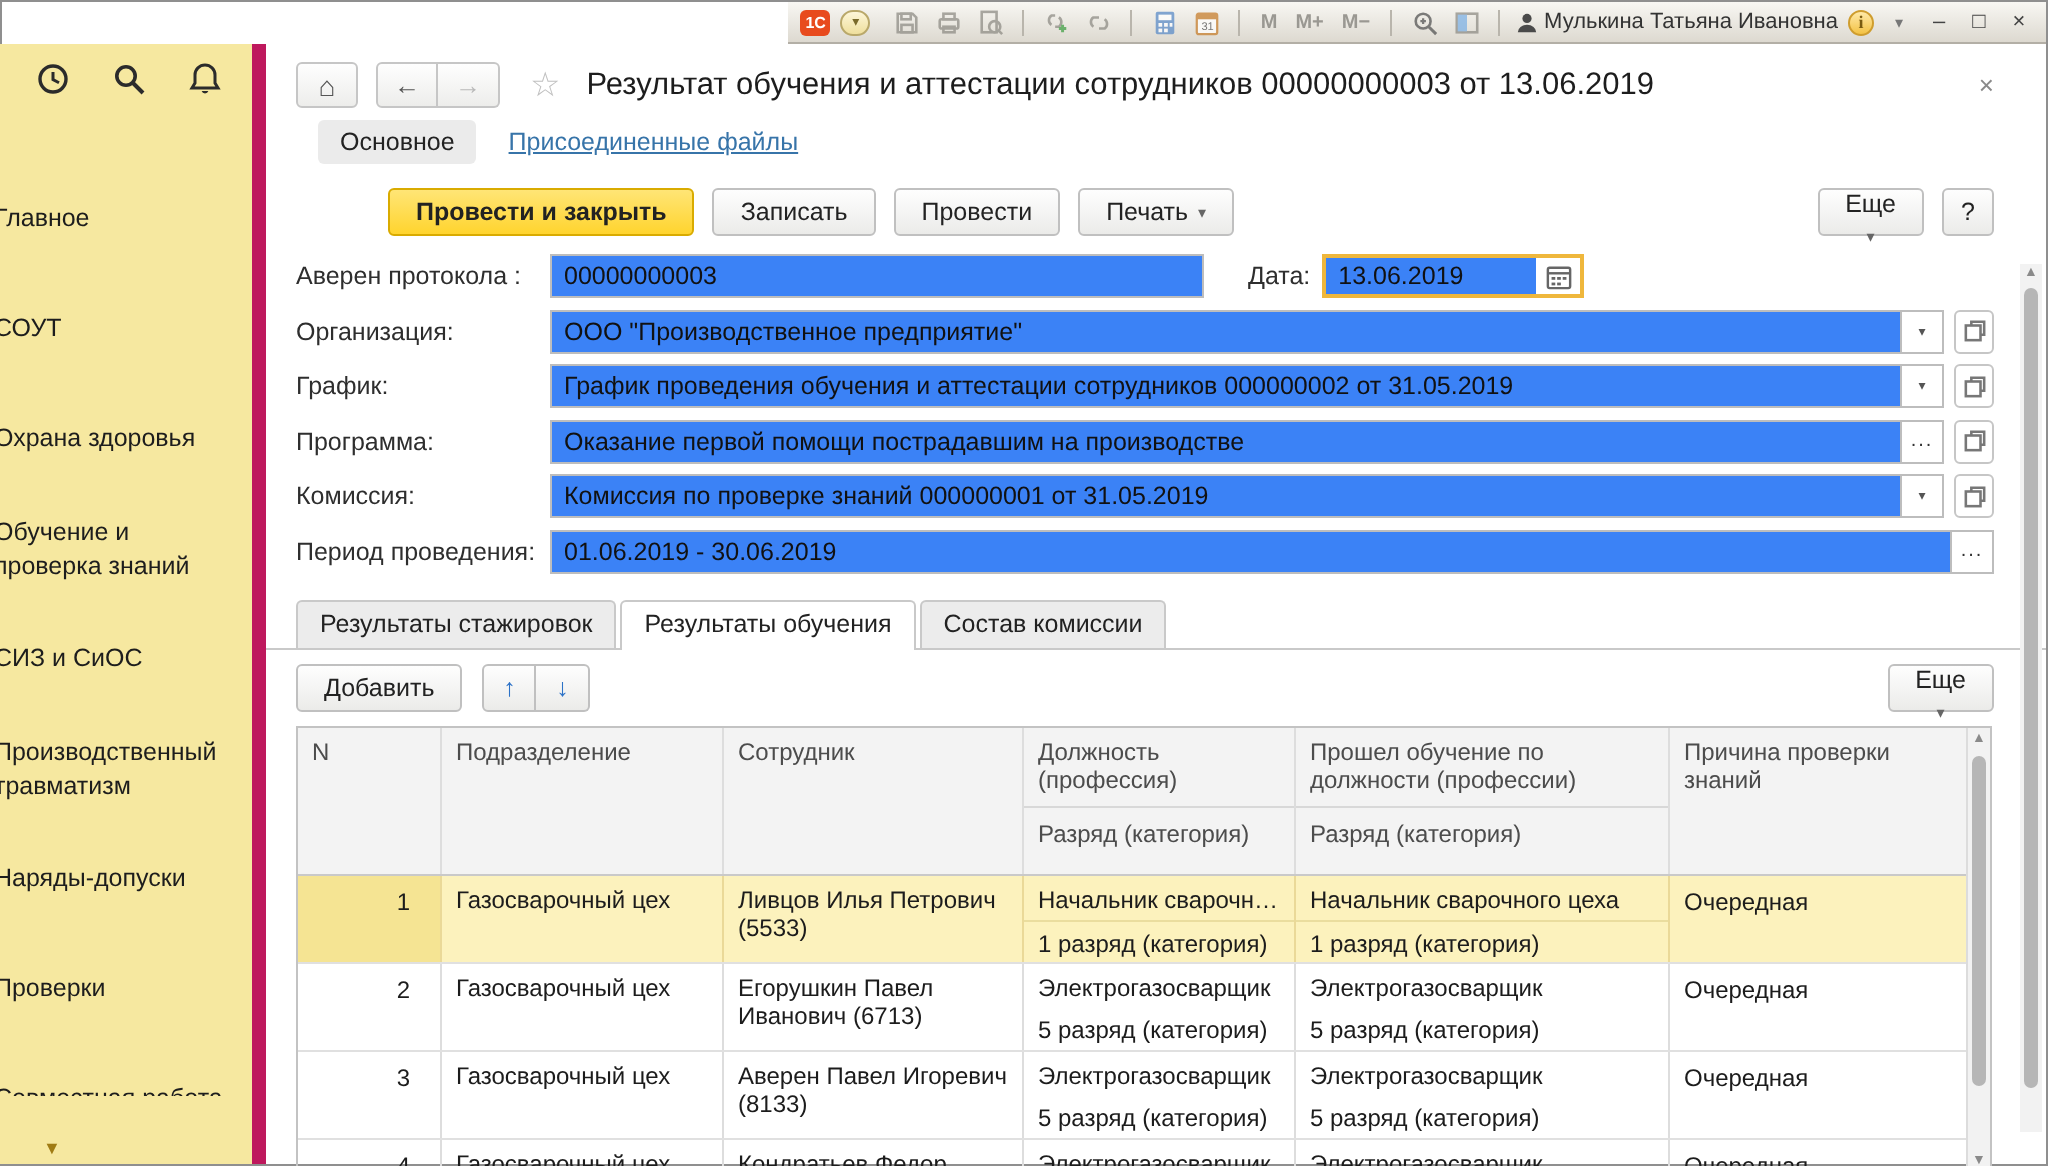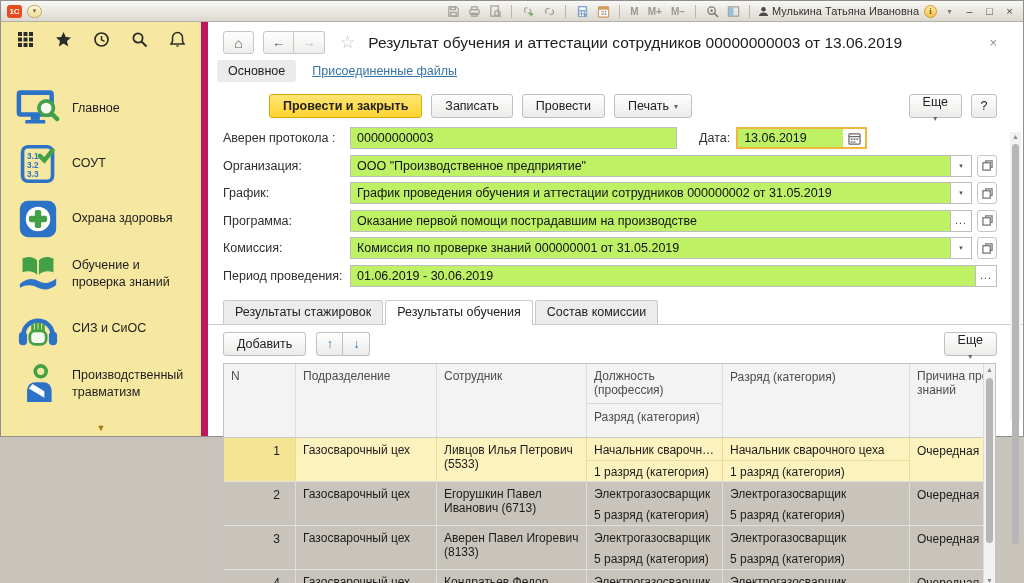--- a/index.html
+++ b/index.html
@@ -1,19 +1,19 @@
 <!DOCTYPE html>
 <html><head>
 <meta charset="utf-8">
 <style>
   * { box-sizing: border-box; margin: 0; padding: 0; }
   html,body { width:1024px; height:583px; overflow:hidden; background:#c8c4bc;
               font-family:"Liberation Sans", sans-serif; }
-  #window { width:1024px; height:437px; border:1px solid #8f8f8f; background:#fff;
-            position:relative; display:flex; flex-direction:column; }
+  #window { width:1024px; height:583px; border:1px solid #8f8f8f; background:#fff;
+            position:relative; display:flex; flex-direction:column;align-items:flex-end; }
 
   
   .titlebar { height:21px; flex:none; display:flex; align-items:center; gap:5px;
               background:linear-gradient(#f8f7f3,#ddd9d0); border-bottom:1px solid #b3afa6;
               padding:0 6px; font-size:11px; color:#333; }
   .logo1c { width:15px; height:13px; background:#e84b1e; border-radius:3px; color:#fff;
             font-size:8px; font-weight:bold; display:flex; align-items:center; justify-content:center; }
   .round-dd { width:15px; height:13px; border:1px solid #b9a86a; border-radius:7px;
               background:linear-gradient(#fdf6d8,#efdf9d); font-size:7px; color:#7a6a2a;
               display:flex; align-items:center; justify-content:center; }
@@ -52,39 +52,39 @@
             display:flex; align-items:center; justify-content:center; font-size:13px; color:#555; }
   .home-btn { width:31px; font-size:14px; }
   .navpair { display:flex; }
   .navpair .sq-btn { width:31px; border-radius:0; }
   .navpair .sq-btn:first-child { border-radius:3px 0 0 3px; }
   .navpair .sq-btn:last-child { border-radius:0 3px 3px 0; border-left:none; color:#b9b9b9; }
   .fav-star { color:#c0c0c0; font-size:17px; margin-left:6px; }
   .doc-title { font-size:15.5px; color:#1d1d1d; margin-left:4px; white-space:nowrap; overflow:hidden; }
   .doc-close { margin-left:auto; color:#8a8a8a; font-size:13px; cursor:pointer; }
 
-  .nav-tabs { flex:none; display:flex; align-items:center; gap:16px; padding:3px 9px 7px; }
+  .nav-tabs { flex:none; display:flex; align-items:center; gap:16px; padding:3px 9px 7px;margin-left:17px; }
   .chip-tab { background:#ebebeb; border-radius:3px; padding:4px 11px; font-size:12.5px; color:#222; }
   .link-tab { color:#3774a9; text-decoration:underline; font-size:12.5px; cursor:pointer; }
 
   .toolbar { flex:none; display:flex; align-items:center; gap:9px; padding:5px 26px 7px 15px;margin-left:46px; }
   .btn { height:24px; padding:0 13px; border:1px solid #c0c0c0; border-radius:3px; font-size:12.5px;
          color:#222; background:linear-gradient(#fefefe,#ebebe9); display:inline-flex;
          align-items:center; gap:5px; cursor:pointer; }
   .btn-primary { background:linear-gradient(#ffe576,#ffd42e); border-color:#d9ab00; font-weight:bold; }
   .dd-arrow { font-size:8px; color:#666; }
   .push { margin-left:auto;flex-direction:column; }
   .btn-help { width:26px; padding:0; justify-content:center; }
 
   
   .form { flex:none; padding:2px 26px 2px 15px; }
   .frow { display:flex; align-items:center; margin-bottom:5.5px; height:22px; }
   .flabel { width:127px; flex:none; font-size:12.5px; color:#2e2e2e; }
   .igroup { display:flex; align-items:stretch; flex:1; min-width:0; }
-  .input { border:1px solid #bdbdbd; background:#bef264; font-size:12.5px; color:#111;
+  .input { border:1px solid #bdbdbd; background:#3b82f6; font-size:12.5px; color:#111;
            display:flex; align-items:center; padding:0 6px; height:22px; flex:1; min-width:0;
            white-space:nowrap; overflow:hidden; }
   .adorn { border:1px solid #bdbdbd; border-left:none; width:21px; flex:none; display:flex;
            align-items:center; justify-content:center; font-size:7px; color:#555; background:#fff; cursor:pointer; }
   .adorn.dots { font-size:10px; letter-spacing:1px; color:#333; }
   .open-btn { width:20px; height:22px; margin-left:5px; flex:none; border:1px solid #c6c6c6; border-radius:3px;
               background:#fff; display:flex; align-items:center; justify-content:center; cursor:pointer; }
   .open-btn svg { width:11px; height:11px; }
   .w-protocol { flex:0 0 327px; }
   .date-label { margin-left:22px; margin-right:6px; font-size:12.5px; color:#2e2e2e; }
@@ -497,20 +497,21 @@
 
           <div class="tgrid thead">
             <div class="th cell-hi">N</div>
             <div class="th cell-hi">Подразделение</div>
             <div class="th cell-hi">Сотрудник</div>
             <div class="th cell-hi split2">
               <div class="s-top">Должность (профессия)</div>
               <div class="s-bot">Разряд (категория)</div>
             </div>
             <div class="th cell-hi split2">
+              <div class="s-top">Прошел обучение по должности (профессии)</div>
               <div class="s-bot">Разряд (категория)</div>
             </div>
             <div class="th cell-hi">Причина проверки знаний</div>
           </div>
 
           <div class="tgrid trow sel">
             <div class="td num">1</div>
             <div class="td">Газосварочный цех</div>
             <div class="td">Ливцов Илья Петрович (5533)</div>
             <div class="td split2">

